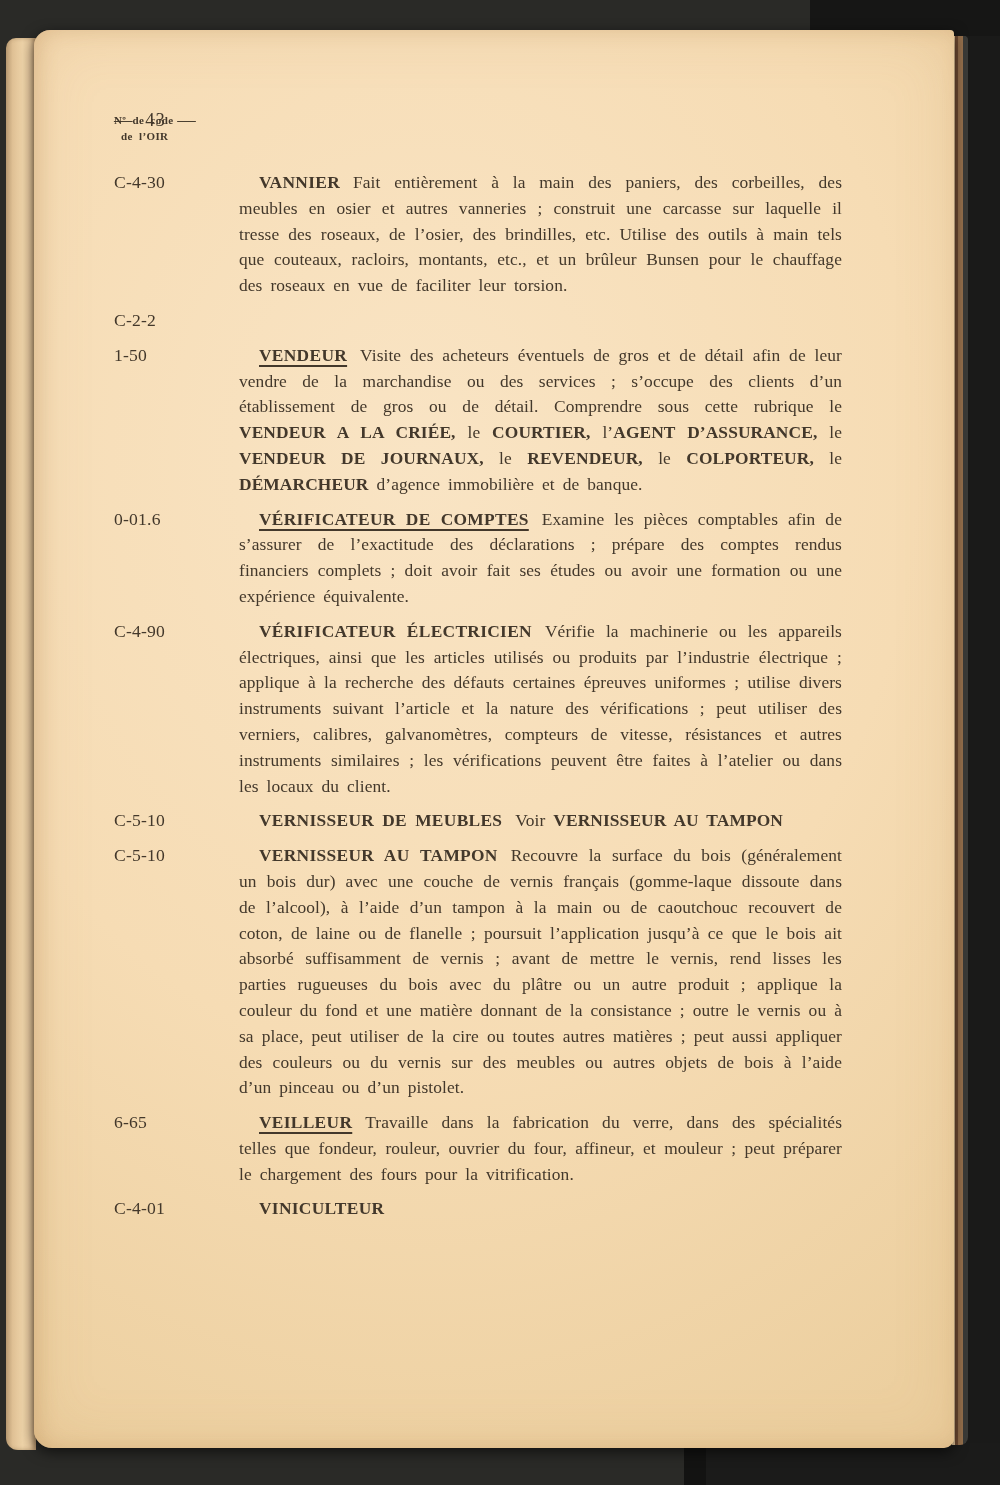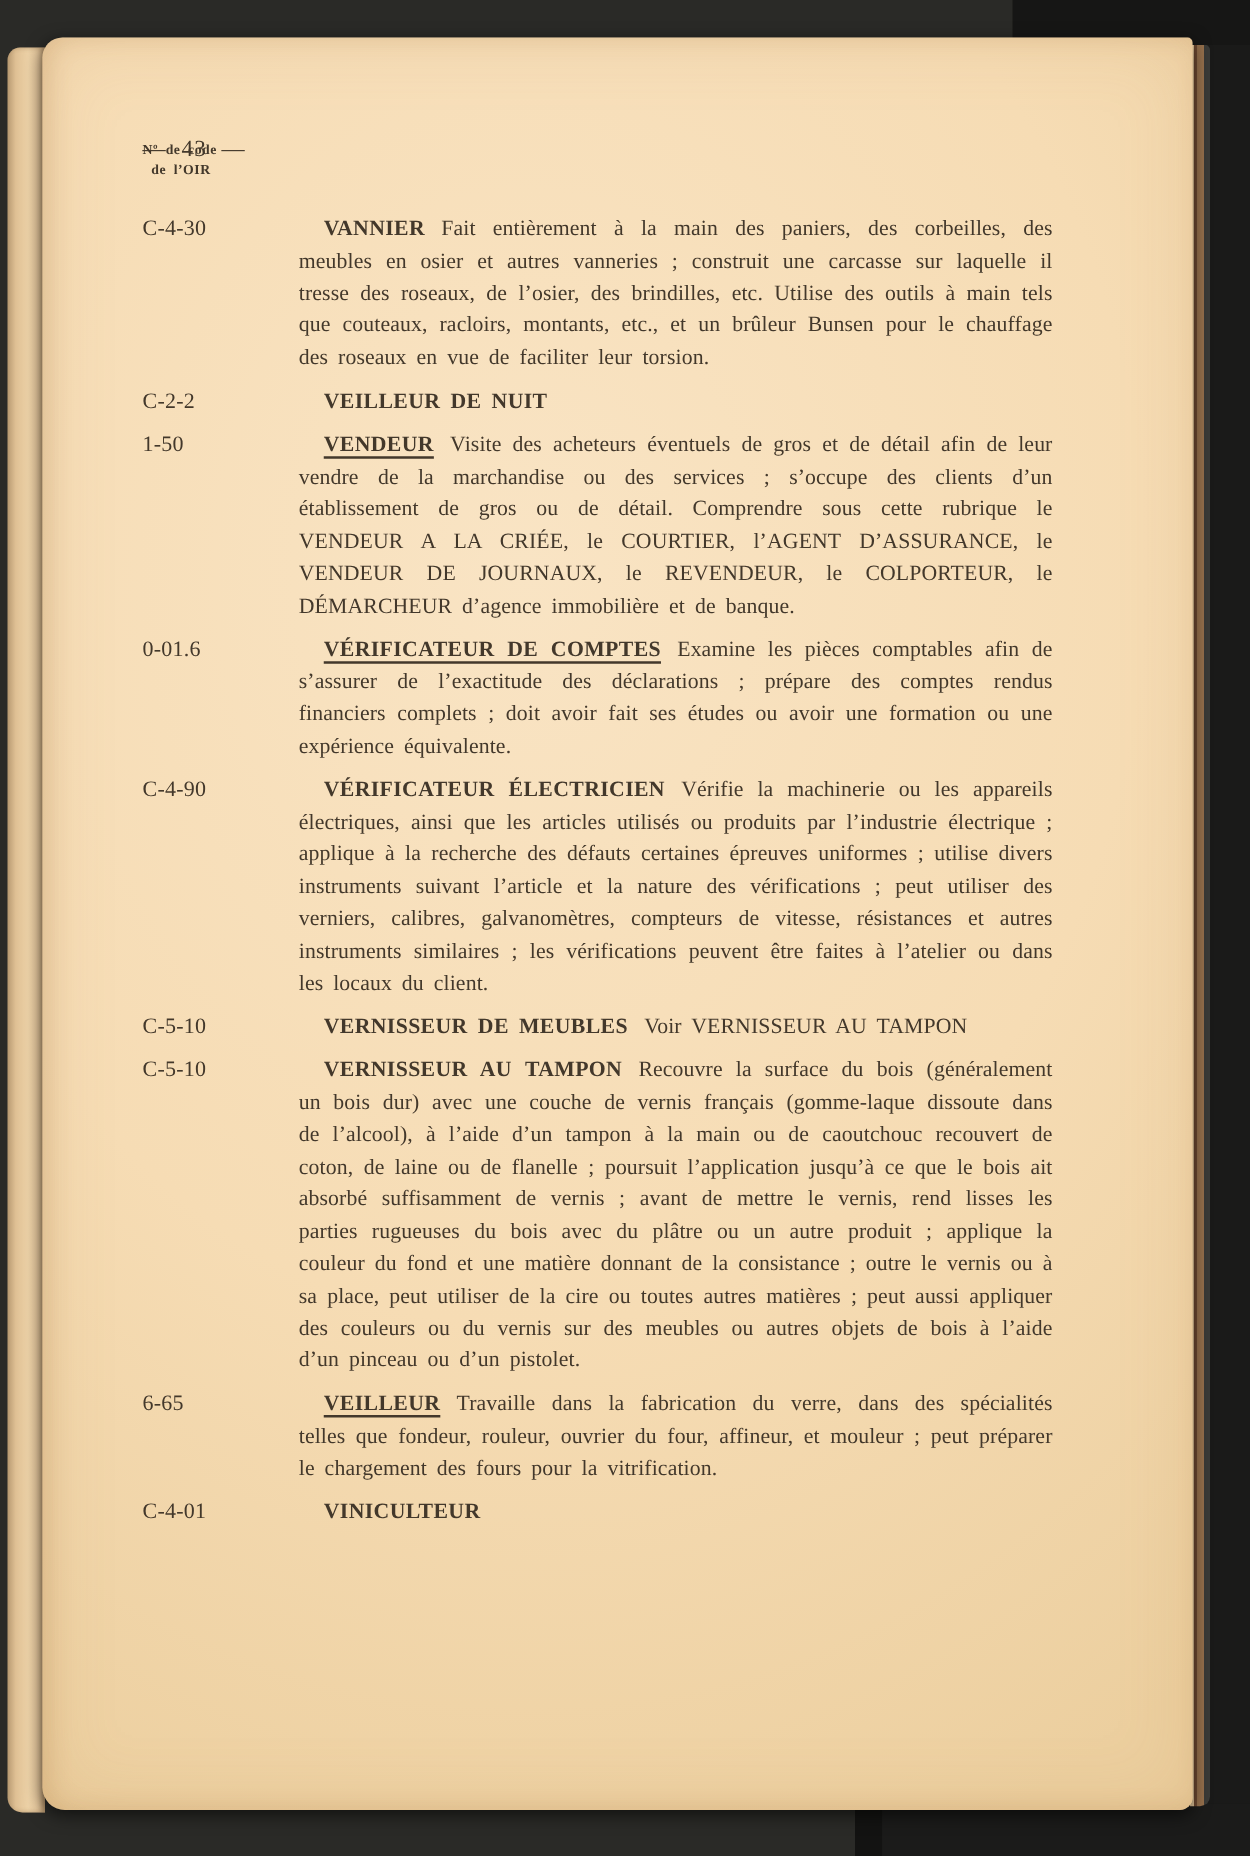--- a/index.html
+++ b/index.html
@@ -95,21 +95,21 @@
     word-spacing:3.5px;letter-spacing:.1px;margin-left:40px;
   }
   .term{
     font-weight:bold;margin-right:13px;letter-spacing:.3px;
   }
   .term.u{
     text-decoration:underline;
     text-decoration-thickness:2px;
     text-underline-offset:4px;
   }
-  .b{font-weight:normal;}
+  .b{font-weight:bold;}
 </style>
 </head>
 <body>
 
 <div class="bg-right"></div>
 <div class="bg-top-right"></div>
 <div class="bg-bottom-right"></div>
 <div class="bg-notch"></div>
 
 <div class="spine-strip"></div>
@@ -124,21 +124,20 @@
       </div>
       <div class="page-number">— 43 —</div>
     </div>
     <div class="entries">
         <div class="entry">
           <span class="code">C-4-30</span>
           <p class="para"><span class="term">VANNIER</span><span>Fait entièrement à la main des paniers, des corbeilles, des meubles en osier et autres vanneries ; construit une carcasse sur laquelle il tresse des roseaux, de l’osier, des brindilles, etc. Utilise des outils à main tels que couteaux, racloirs, montants, etc., et un brûleur Bunsen pour le chauffage des roseaux en vue de faciliter leur torsion.</span></p>
         </div>
         <div class="entry">
           <span class="code">C-2-2</span>
-          <p class="para"><span class="term">VEILLEUR DE NUIT</span></p>
         </div>
         <div class="entry">
           <span class="code">1-50</span>
           <p class="para"><span class="term u">VENDEUR</span><span>Visite des acheteurs éventuels de gros et de détail afin de leur vendre de la marchandise ou des services ; s’occupe des clients d’un établissement de gros ou de détail. Comprendre sous cette rubrique le </span><span class="b">VENDEUR A LA CRIÉE,</span><span> le </span><span class="b">COURTIER,</span><span> l’</span><span class="b">AGENT D’ASSURANCE,</span><span> le </span><span class="b">VENDEUR DE JOURNAUX,</span><span> le </span><span class="b">REVENDEUR,</span><span> le </span><span class="b">COLPORTEUR,</span><span> le </span><span class="b">DÉMARCHEUR</span><span> d’agence immobilière et de banque.</span></p>
         </div>
         <div class="entry">
           <span class="code">0-01.6</span>
           <p class="para"><span class="term u">VÉRIFICATEUR DE COMPTES</span><span>Examine les pièces comptables afin de s’assurer de l’exactitude des déclarations ; prépare des comptes rendus financiers complets ; doit avoir fait ses études ou avoir une formation ou une expérience équivalente.</span></p>
         </div>
         <div class="entry">

